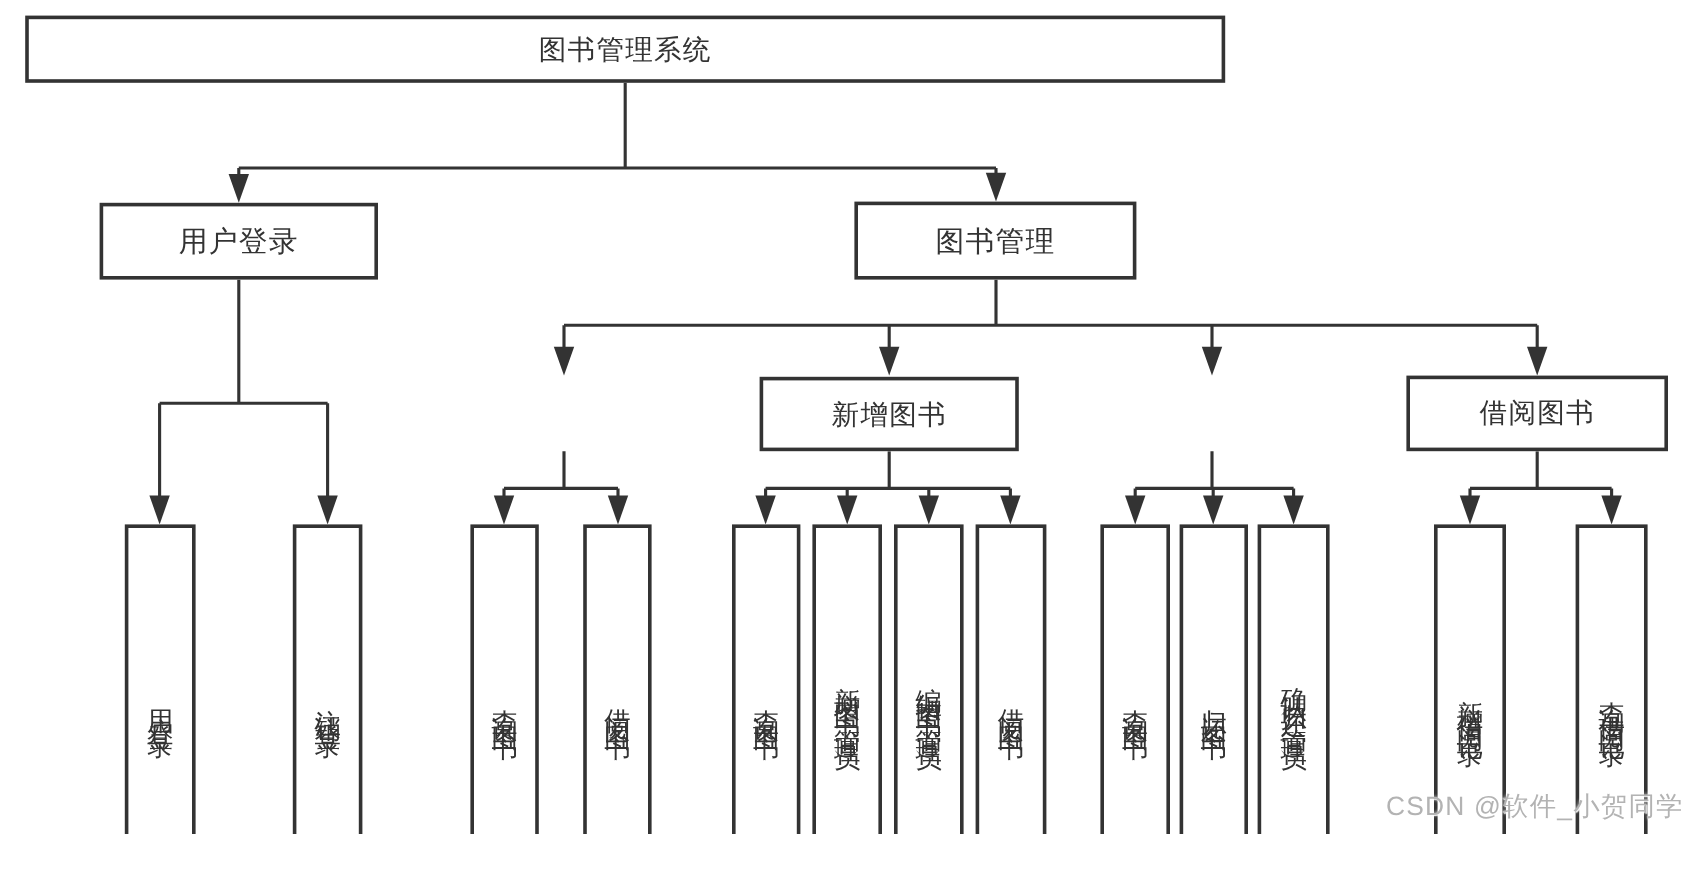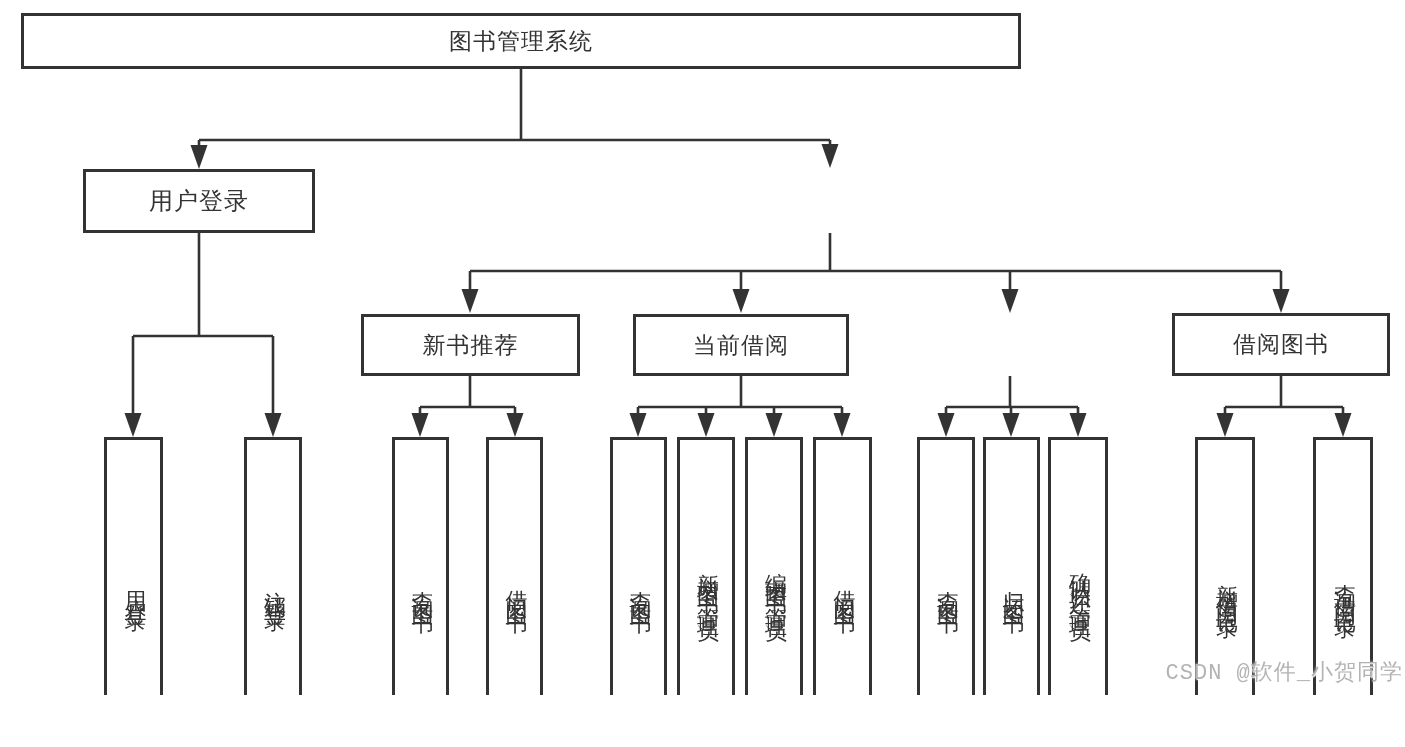--- a/index.html
+++ b/index.html
@@ -7,21 +7,20 @@
     padding: 0;
     background: #ffffff;
     font-family: "Liberation Sans", "DejaVu Sans", sans-serif;
   }
   .canvas {
     position: relative;
     width: 1405px;
     height: 695px;
     background: var(--bg, #ffffff);
     overflow: hidden;
-    font-family: Liberation Mono, monospace;
   }
   svg.wires {
     position: absolute;
     left: 0;
     top: 0;
     z-index: 1;
   }
   svg.wires path.rails {
     stroke: var(--line, #333333);
     stroke-width: 2.6;
@@ -98,23 +97,23 @@
         <polygon points="1002.5,413 1019.5,413 1011,437"></polygon>
         <polygon points="1069.5,413 1086.5,413 1078,437"></polygon>
         <polygon points="1216.5,413 1233.5,413 1225,437"></polygon>
         <polygon points="1334.5,413 1351.5,413 1343,437"></polygon>
       </g>
   </svg>
 
   <div class="node" style="left:21px;top:13px;width:1000px;height:56px">图书管理系统</div>
 
   <div class="node lvl2" style="left:83px;top:169px;width:232px;height:64px">用户登录</div>
+  <div class="node lvl2" style="left:712px;top:168px;width:235px;height:65px">图书管理</div>
 
-  <div class="node" style="left:361px;top:314px;width:219px;height:62px">新书推荐</div>
-  <div class="node" style="left:633px;top:314px;width:216px;height:62px">当前借阅</div>
+  <div class="node" style="left:633px;top:314px;width:216px;height:62px">新增图书</div>
   <div class="node" style="left:1172px;top:313px;width:218px;height:63px">借阅图书</div>
 
   <div class="node leaf" style="left:104px;top:437px;width:59px;height:299px">用户登录</div>
   <div class="node leaf" style="left:244px;top:437px;width:58px;height:299px">注销登录</div>
 
   <div class="node leaf" style="left:392px;top:437px;width:57px;height:299px">查询图书</div>
   <div class="node leaf" style="left:486px;top:437px;width:57px;height:299px">借阅图书</div>
 
   <div class="node leaf" style="left:610px;top:437px;width:57px;height:299px">查询图书</div>
   <div class="node leaf" style="left:677px;top:437px;width:58px;height:299px">新增图书（管理员）</div>

